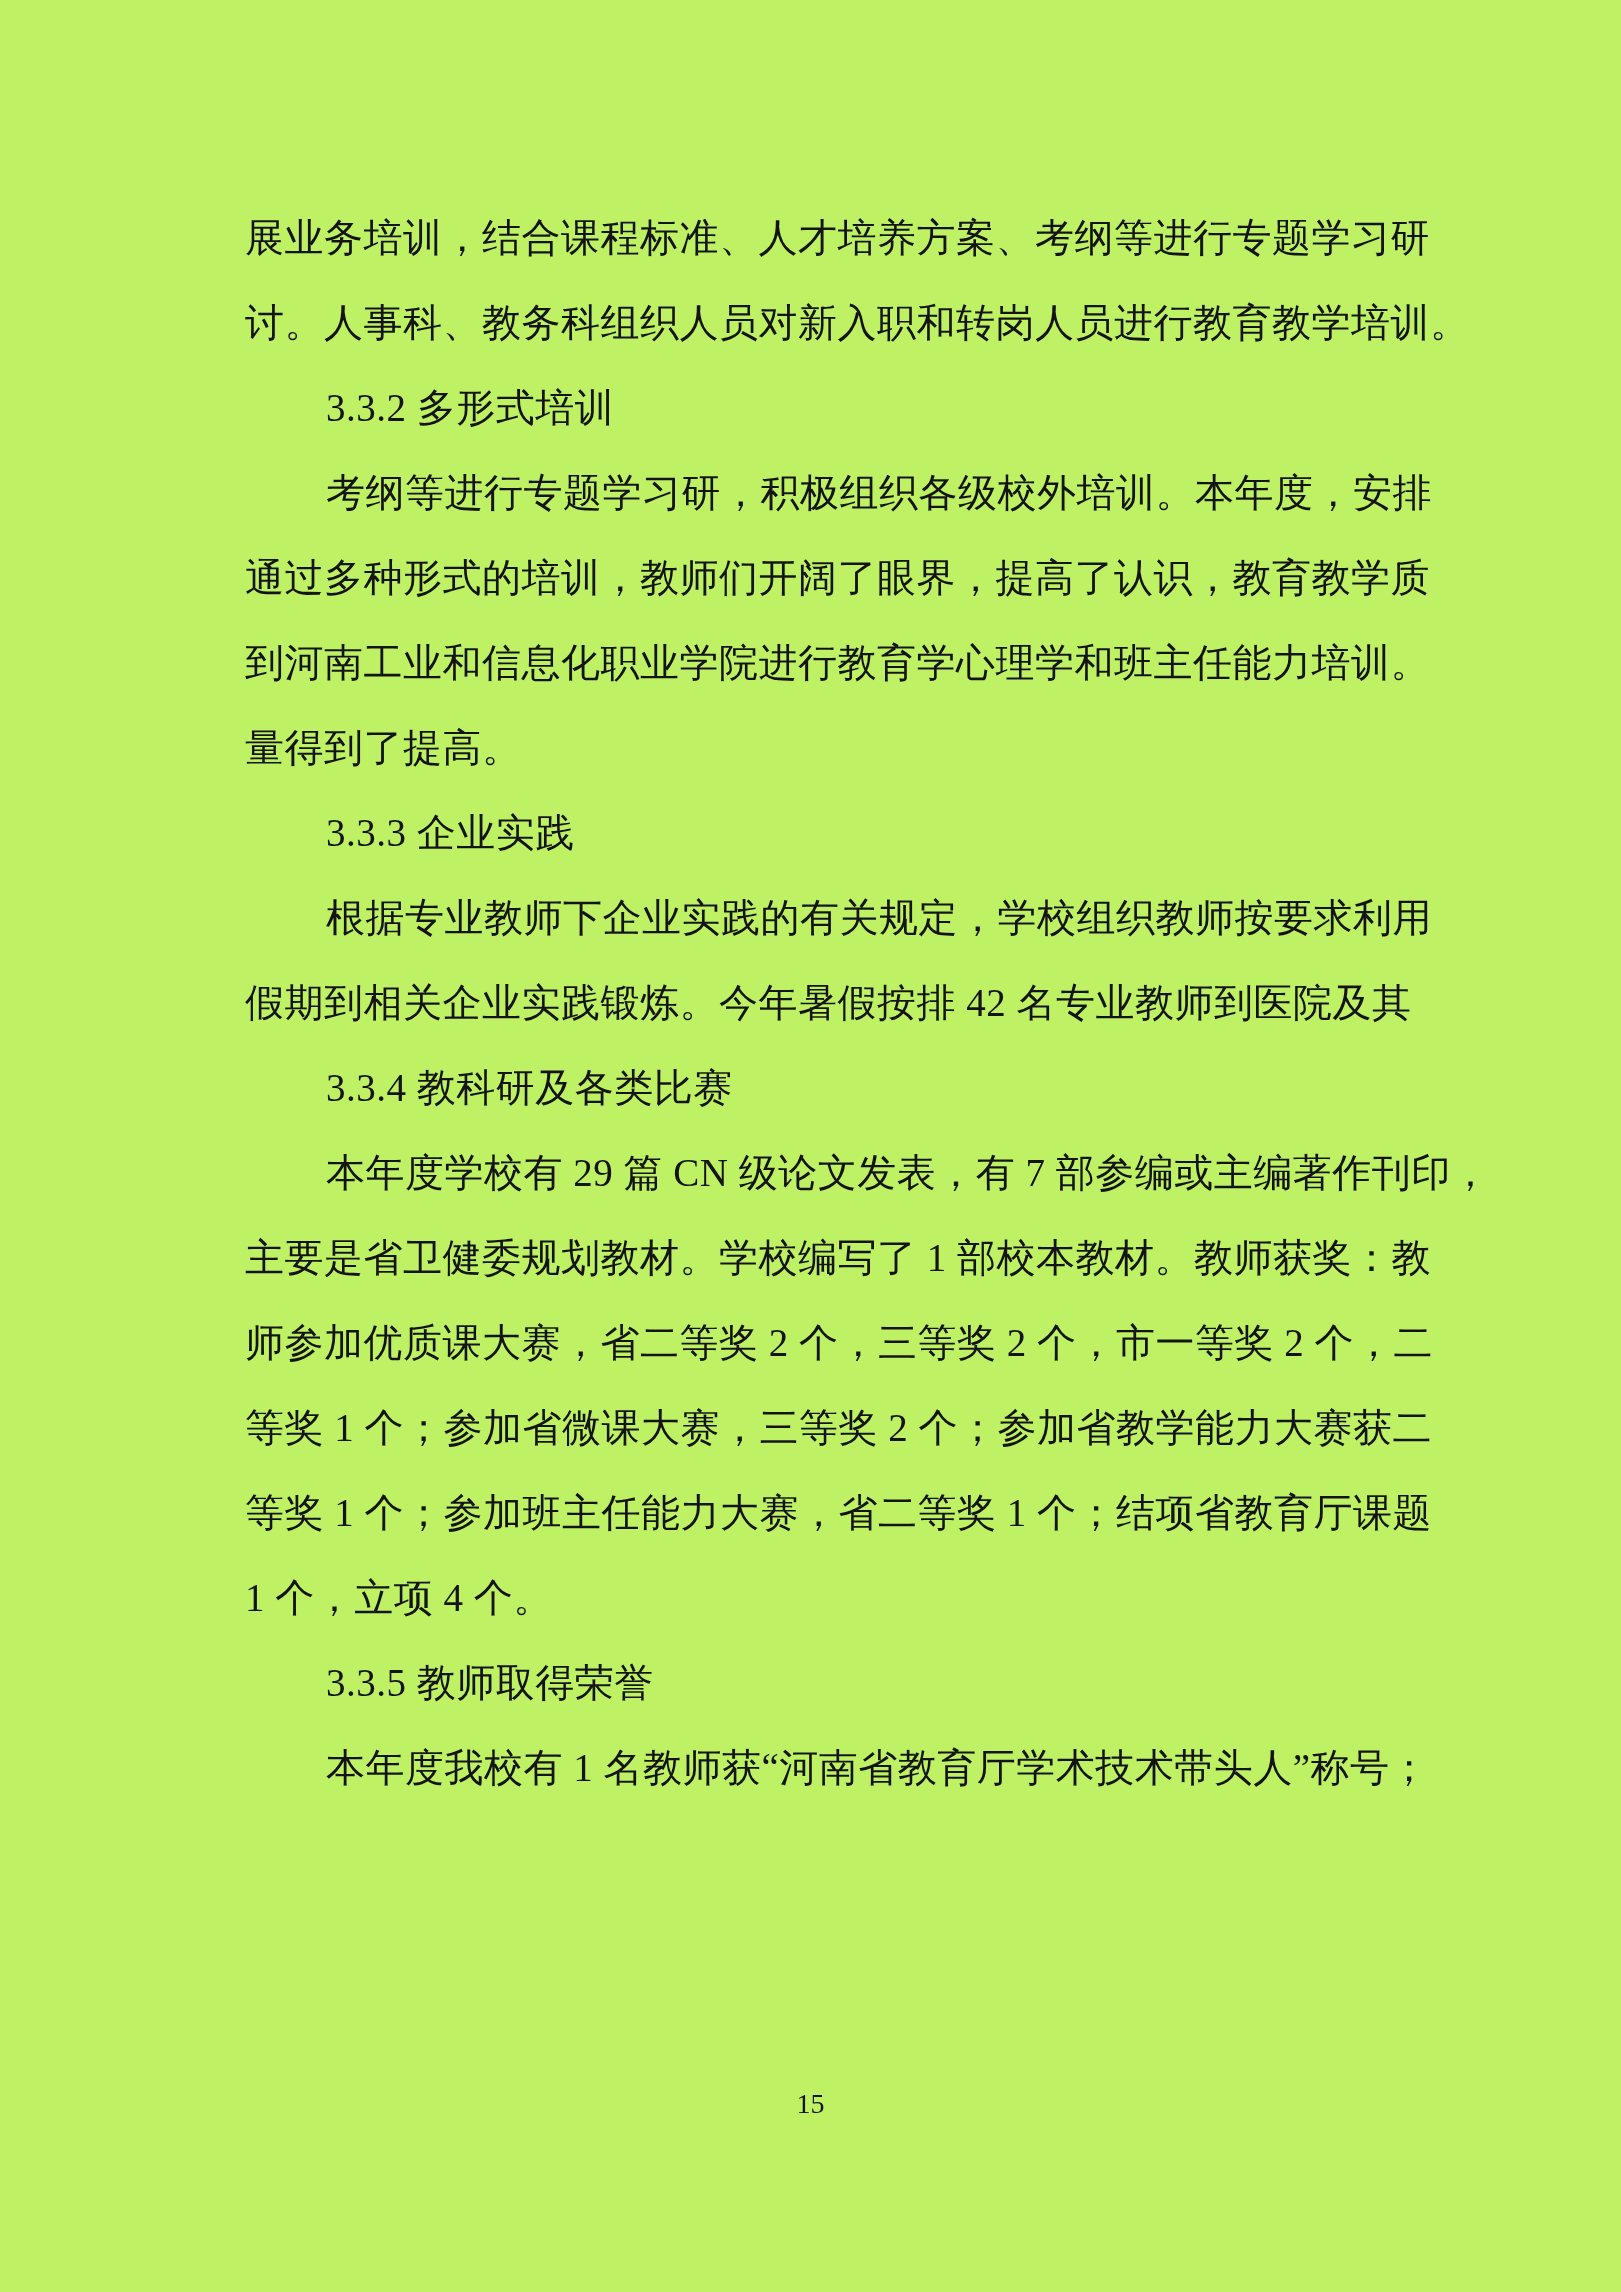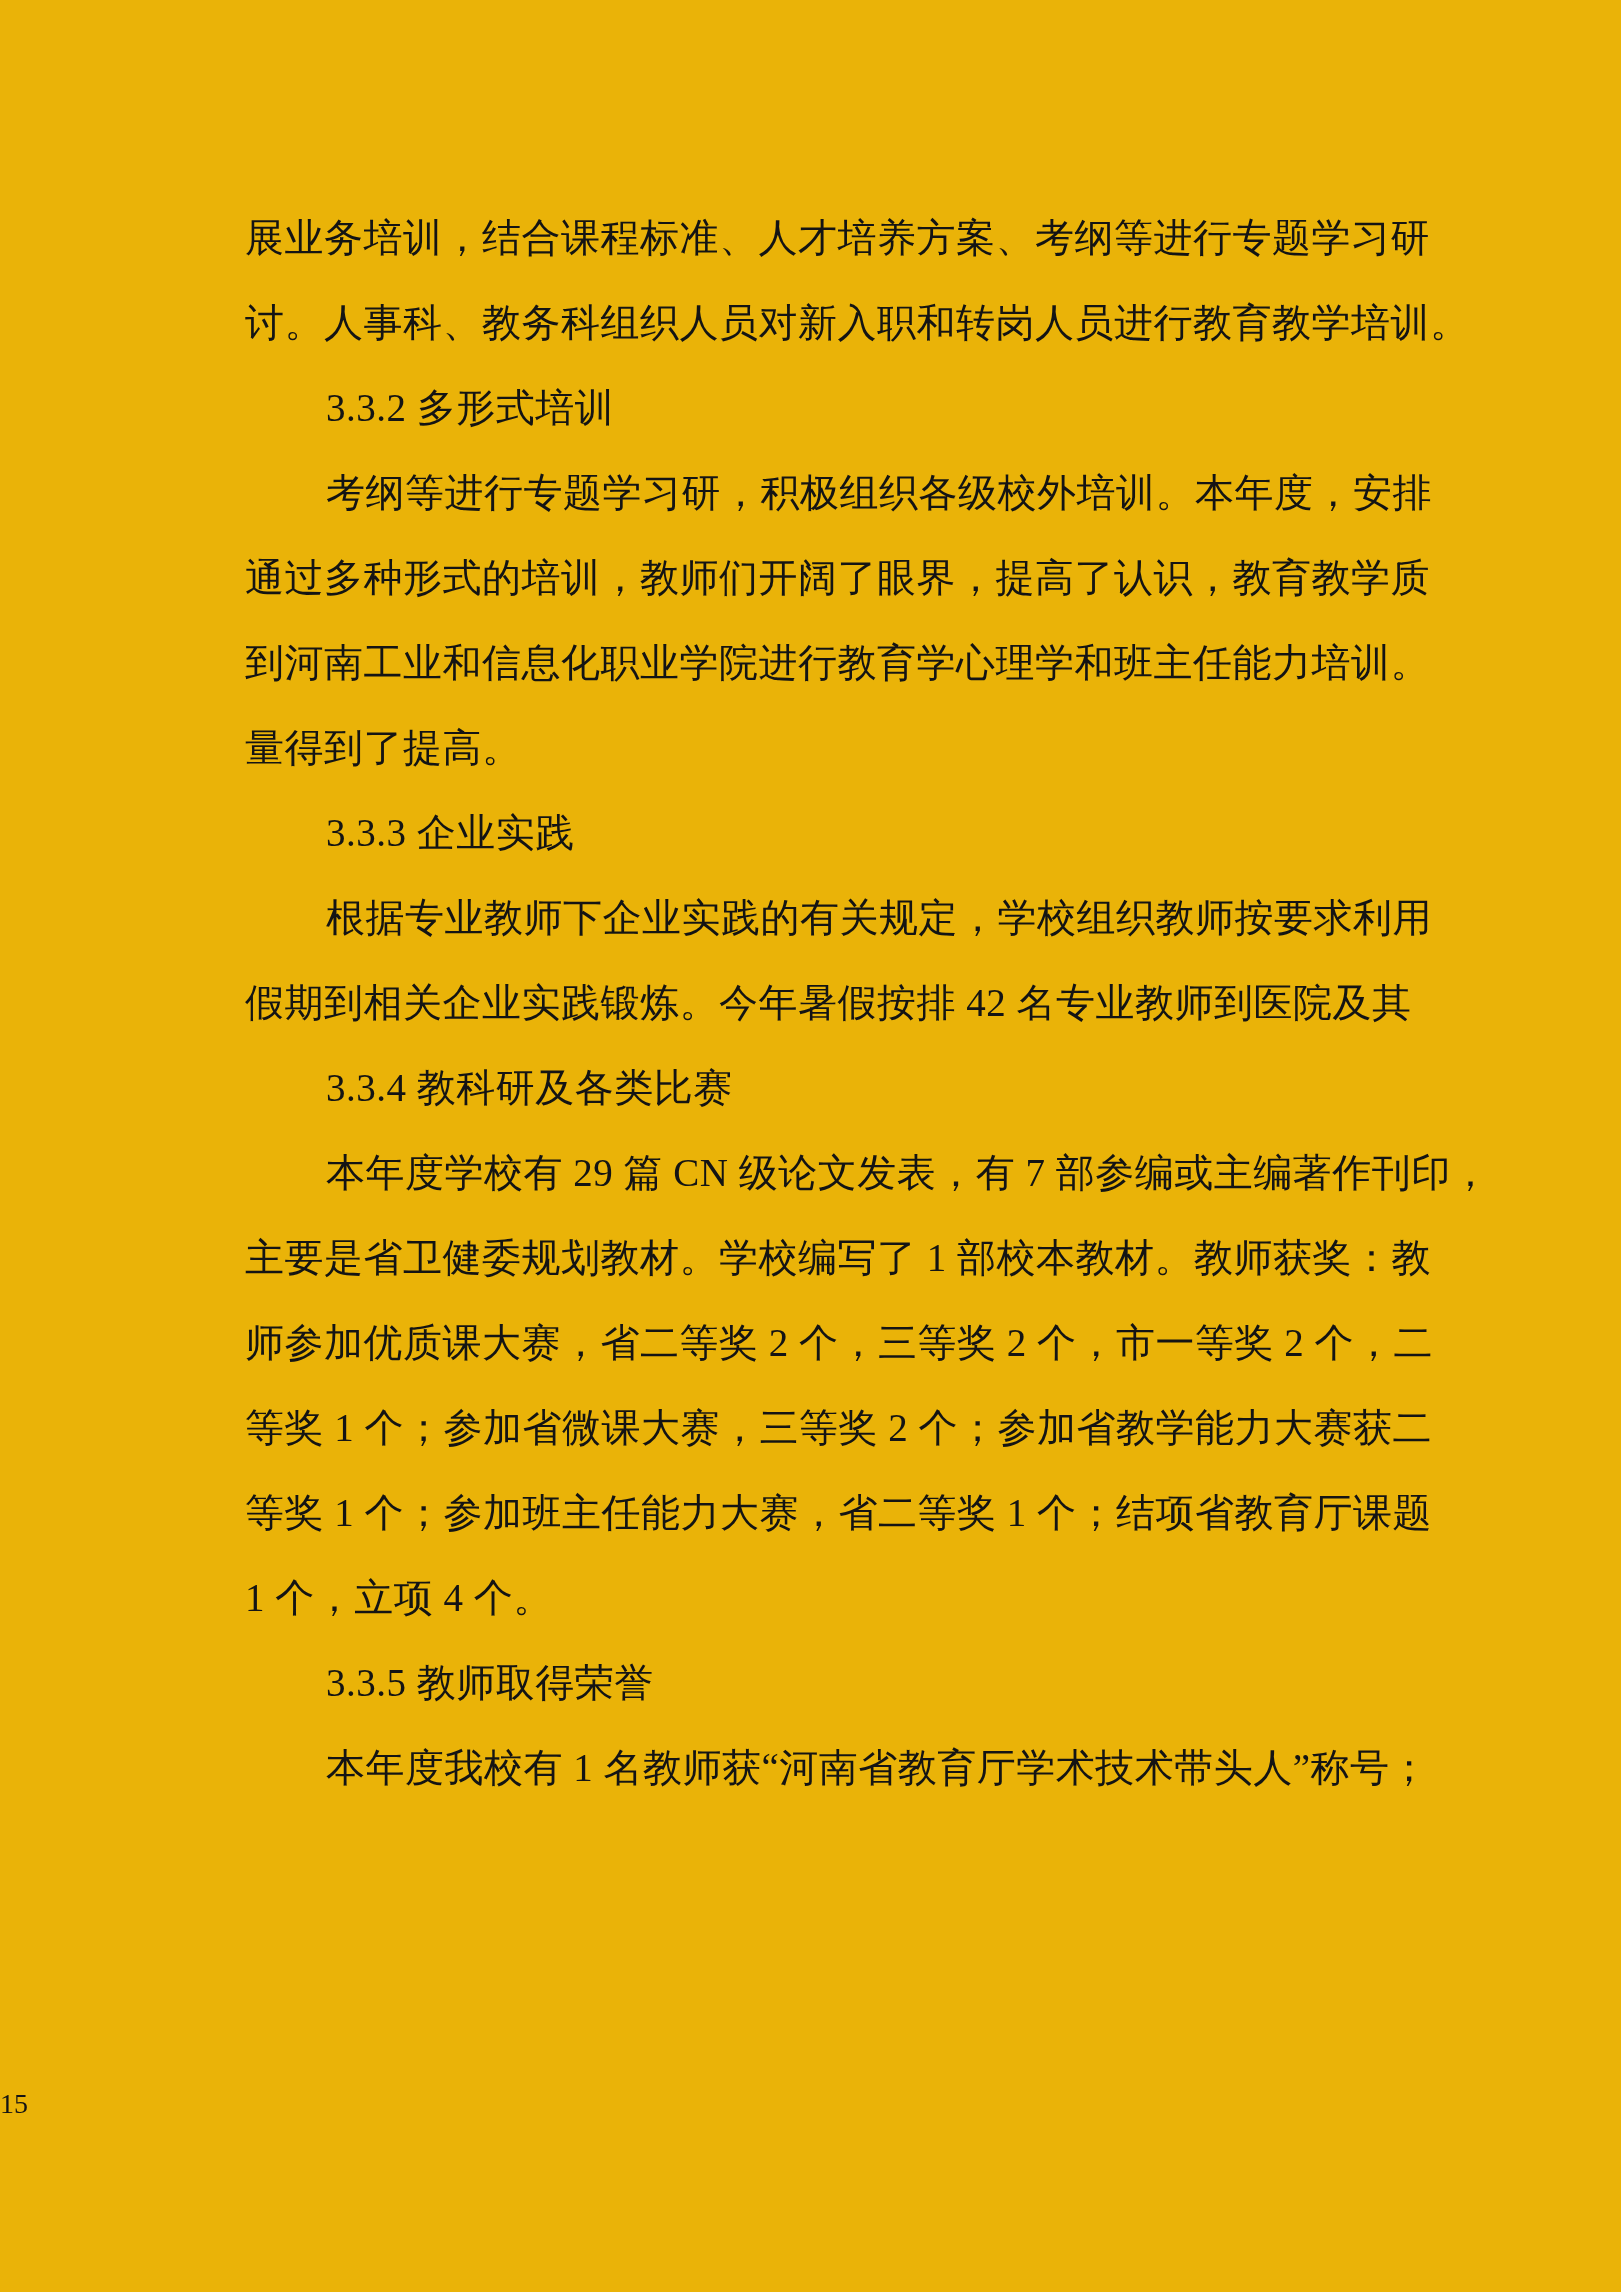--- a/index.html
+++ b/index.html
@@ -4,21 +4,21 @@
 <style>
   html, body {
     margin: 0;
     padding: 0;
     background: #ffffff;
   }
   .page {
     position: relative;
     width: 1621px;
     height: 2293px;
-    background: #eab308;
+    background: #bef264;
     overflow: hidden;
     font-family: "Liberation Serif", "DejaVu Serif", serif;
     color: #141414;
   }
   .textblock {
     position: absolute;
     left: 245px;
     top: 195px;
     width: 1151px;
   }
@@ -36,21 +36,21 @@
     text-align-last: left;
   }
   .line.indent {
     text-indent: 81px;
   }
   .pagenum {
     position: absolute;
     left: 0;
     top: 2086px;
     width: 100%;
-    text-align: left;
+    text-align: center;
     font-size: 28px;
     line-height: 35px;
     color: #141414;
   }
 </style>
 </head>
 <body>
 
 <div class="page">
   <div class="textblock">

